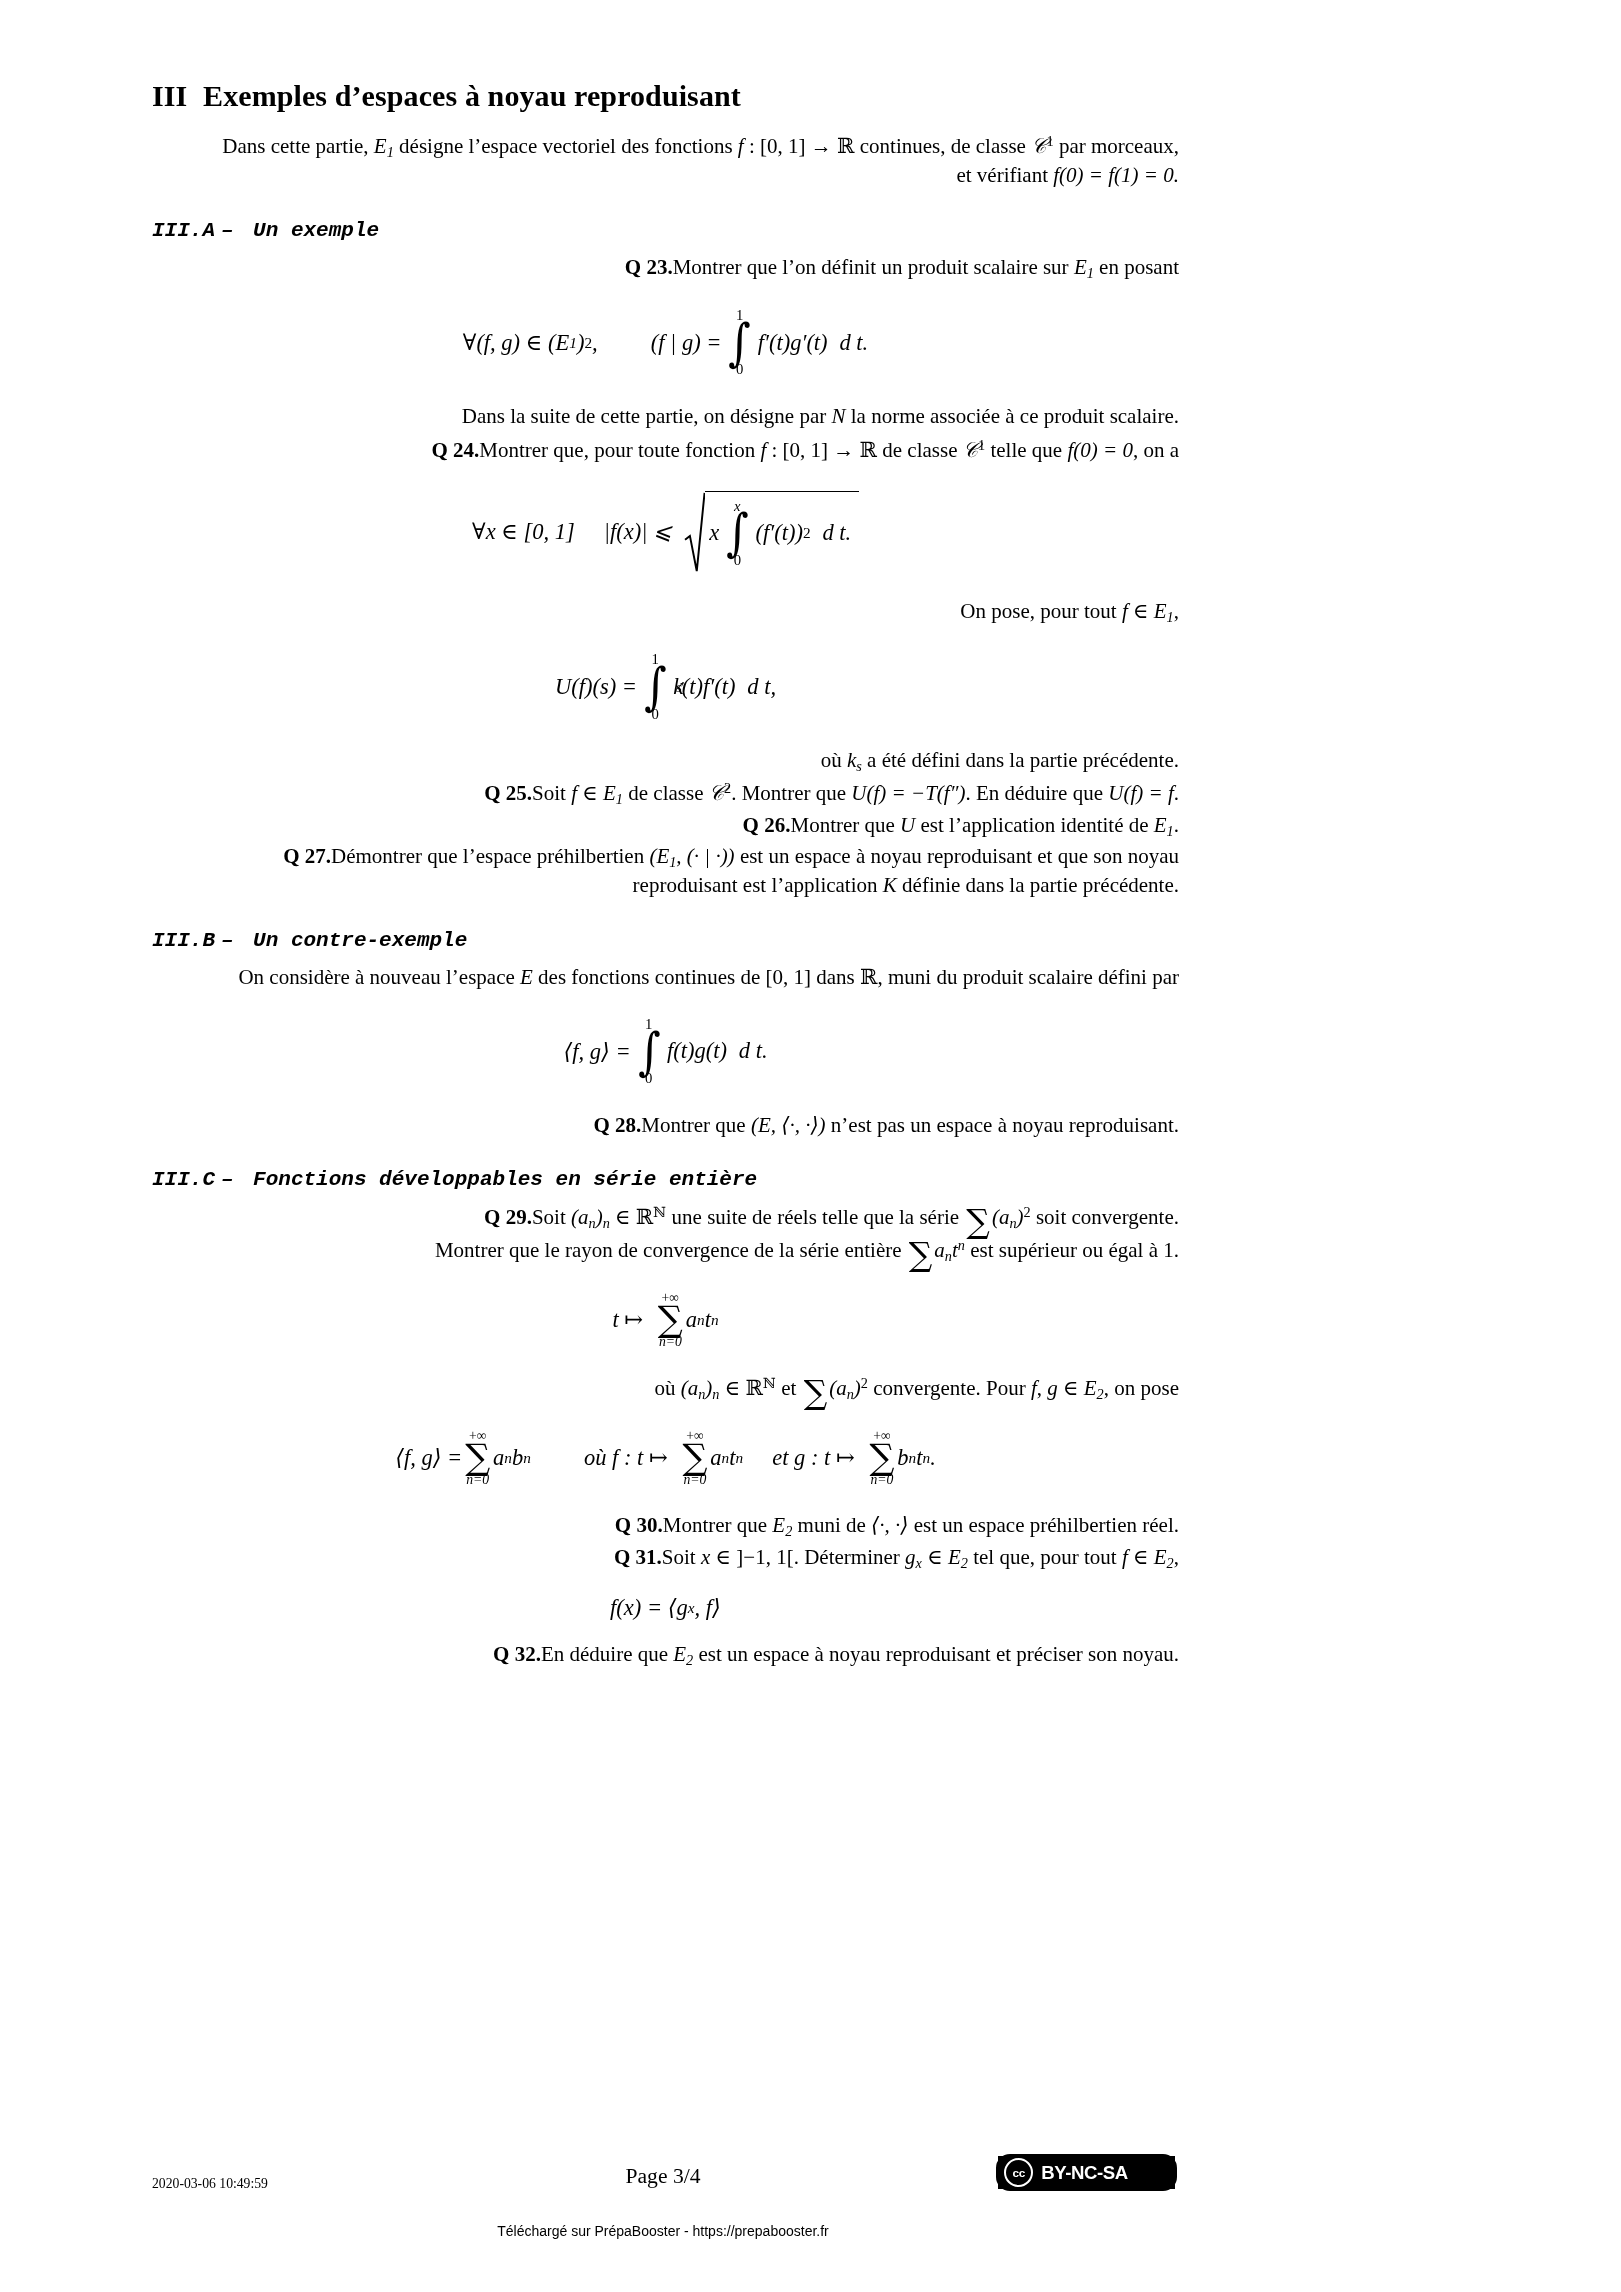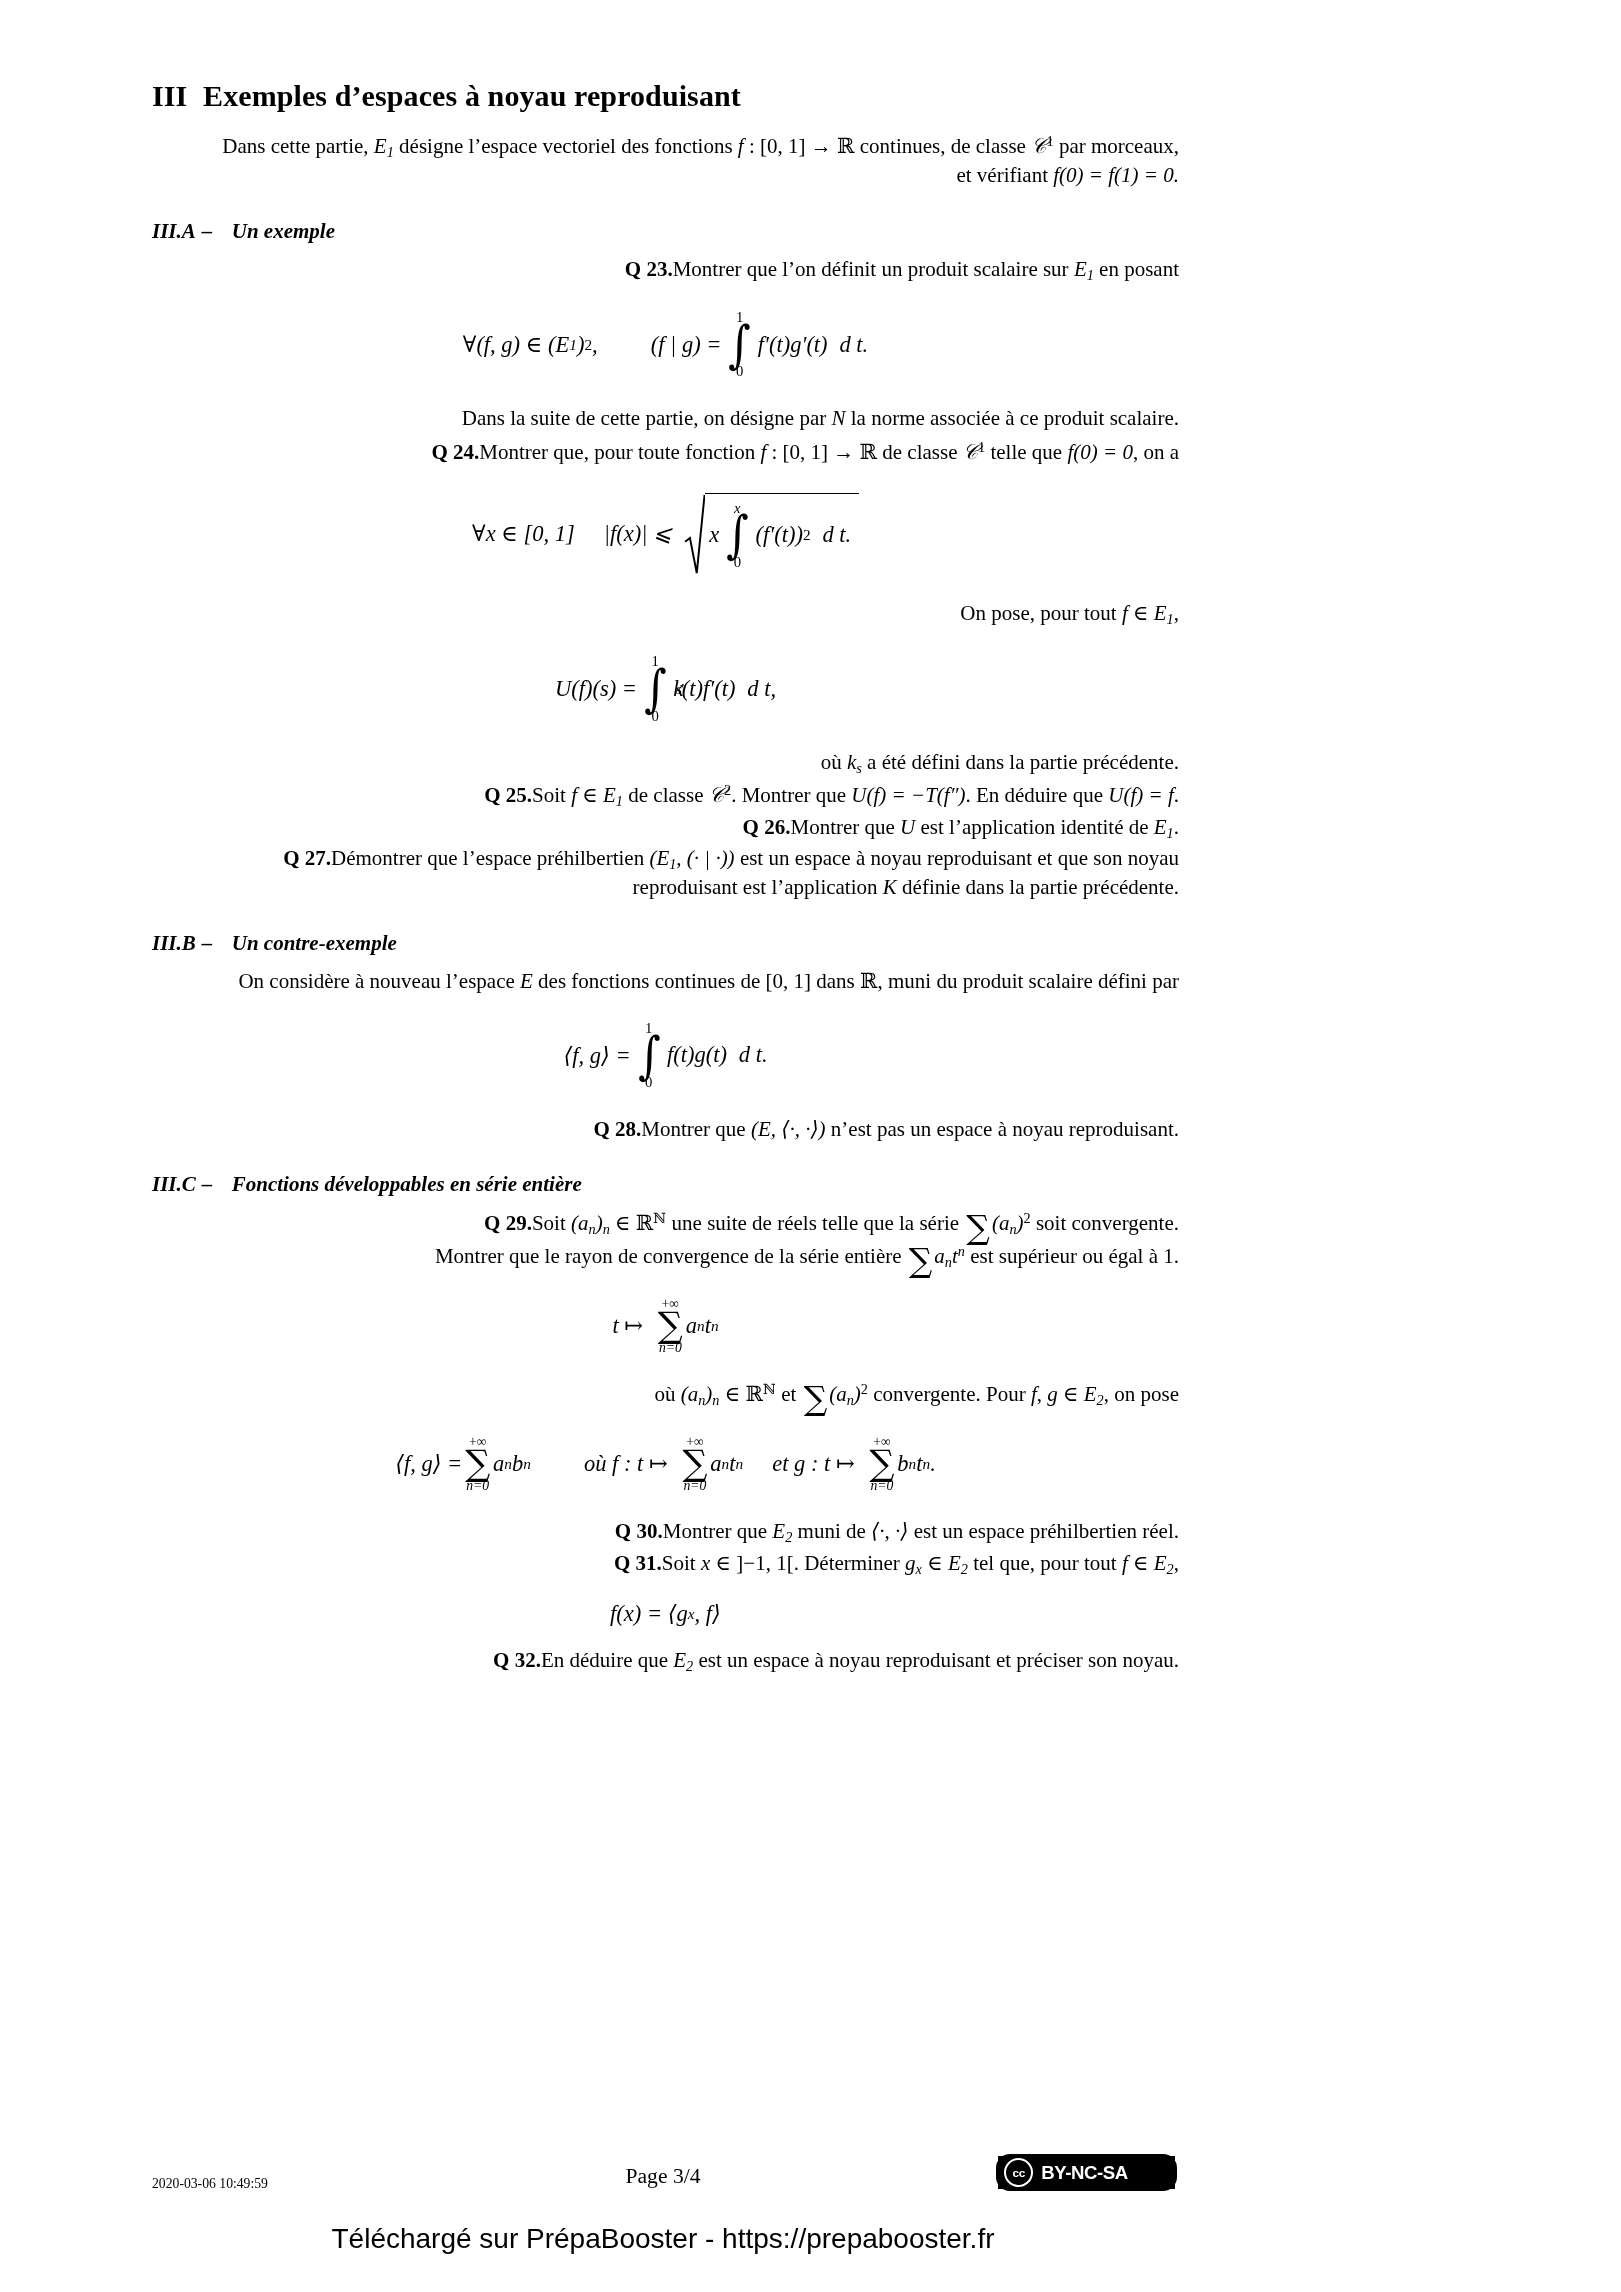--- a/index.html
+++ b/index.html
@@ -30,20 +30,21 @@
     margin: 19.6px 0 19.6px 0;
     letter-spacing: 0.1px;
   }
   h1.section-title .num { margin-right: 15.7px; }
 
   h2.subsection-title {
     font-size: 21px;
     font-style: italic;
     font-weight: bold;
     margin: 29px 0 11.8px 0;
+    font-family: Liberation Mono, monospace;
   }
   h2.subsection-title .dash { font-weight: bold; font-style: italic; padding: 0 5.9px; }
 
   
   p.para {
     font-size: 21px;
     line-height: 1.32;
     margin: 0 0 5.9px 0;
     text-align: right;
   }
@@ -215,21 +216,21 @@
     font-size: 18.6px;
     margin-left: 7.8px;
     letter-spacing: -0.4px;
   }
   .footer-site {
     position: absolute;
     left: 0; right: 0;
     top: 106px;
     text-align: center;
     font-family: "Liberation Sans", sans-serif;
-    font-size: 28px;
+    font-size: 14px;
   }
 </style>
 </head>
 <body>
 
 <div class="page">
 
   <h1 class="section-title">
     <span class="num">III</span><span>Exemples d’espaces à noyau reproduisant</span>
   </h1>

